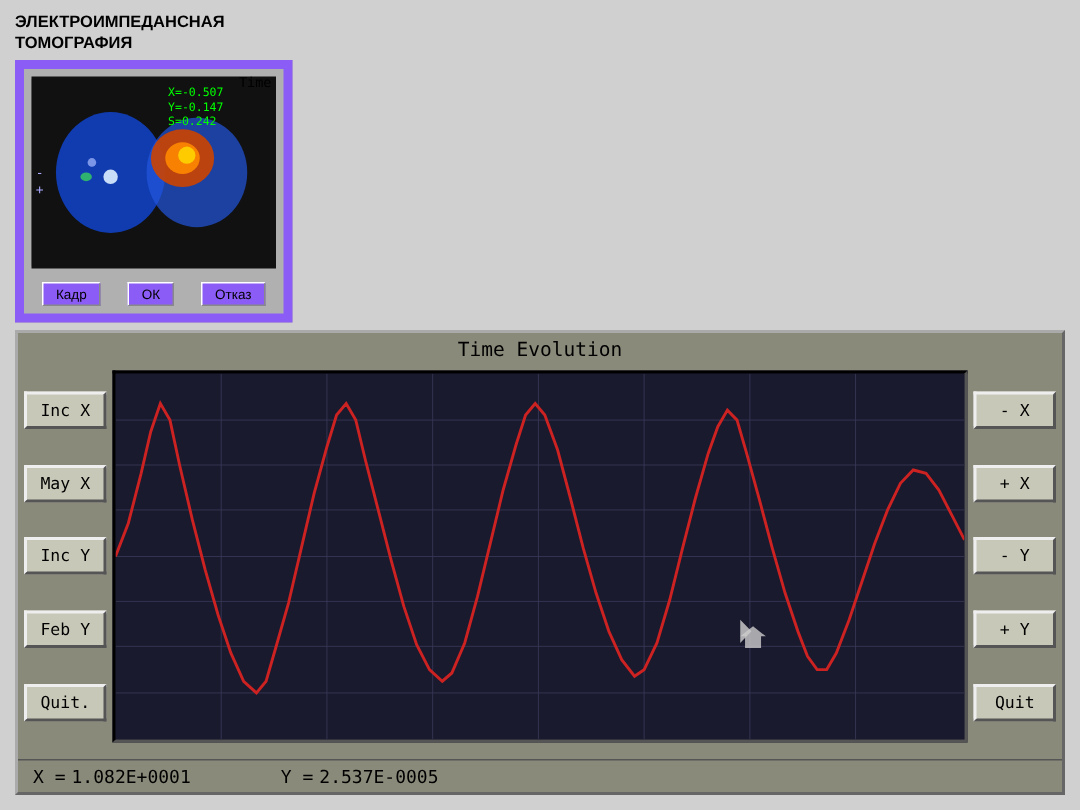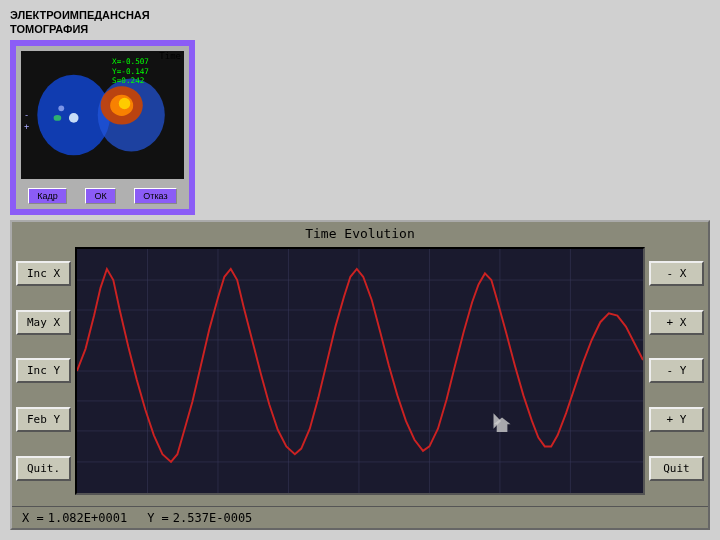--- a/index.html
+++ b/index.html
@@ -364,17 +364,17 @@
       <button class="ctrl-btn">- X</button>
       <button class="ctrl-btn">+ X</button>
       <button class="ctrl-btn">- Y</button>
       <button class="ctrl-btn">+ Y</button>
       <button class="ctrl-btn">Quit</button>
     </div>
   </div>
 
   <div class="status-bar">
     <span style="margin-right:4px;">X =</span>
-    <span style="margin-right:20px;">1.082E+0001</span>
+    <span style="margin-right:60px;">1.082E+0001</span>
     <span style="margin-right:4px;">Y =</span>
     <span>2.537E-0005</span>
   </div>
 </div>
 
 </body></html>

